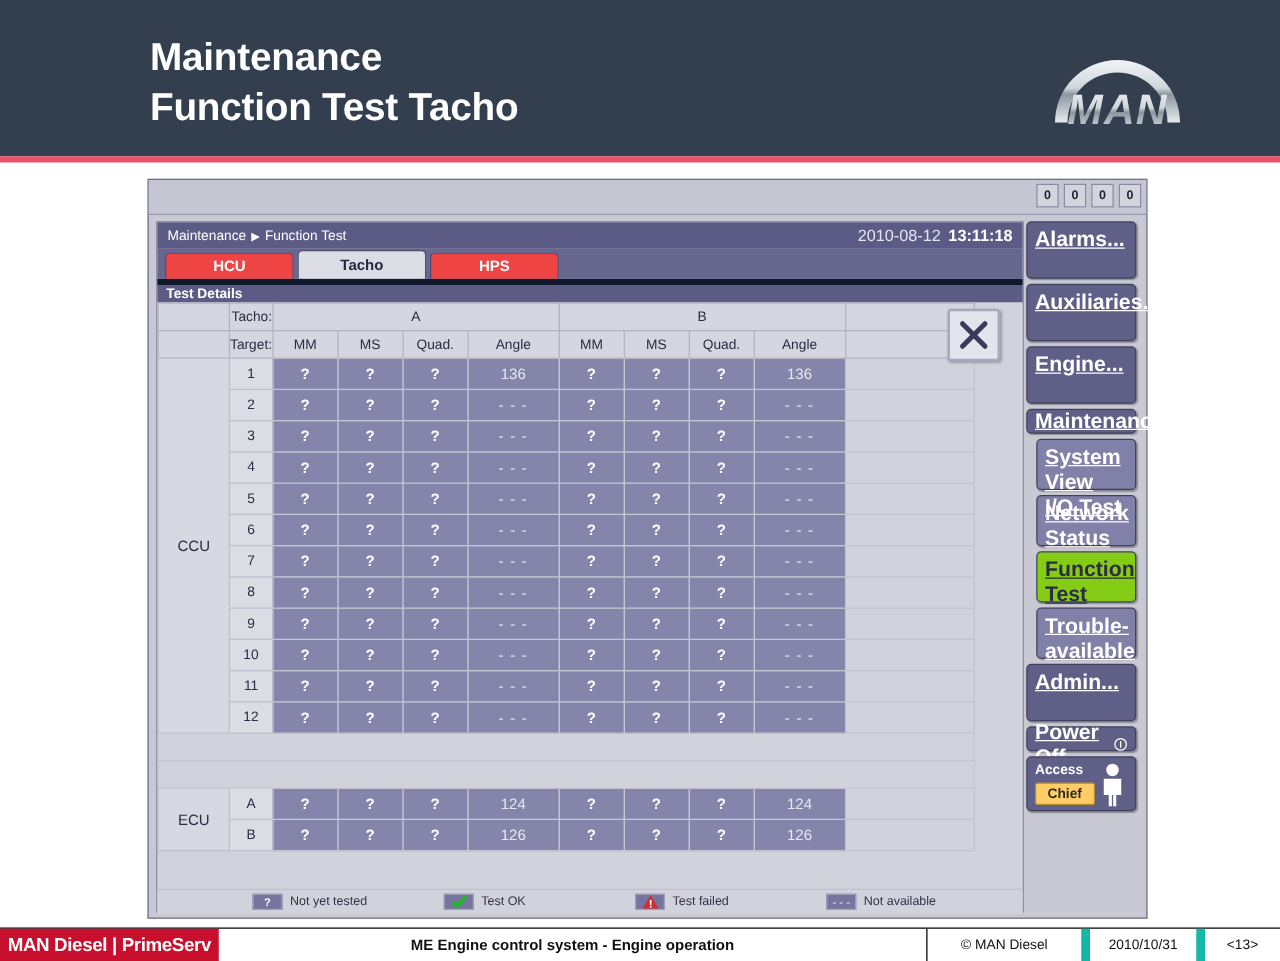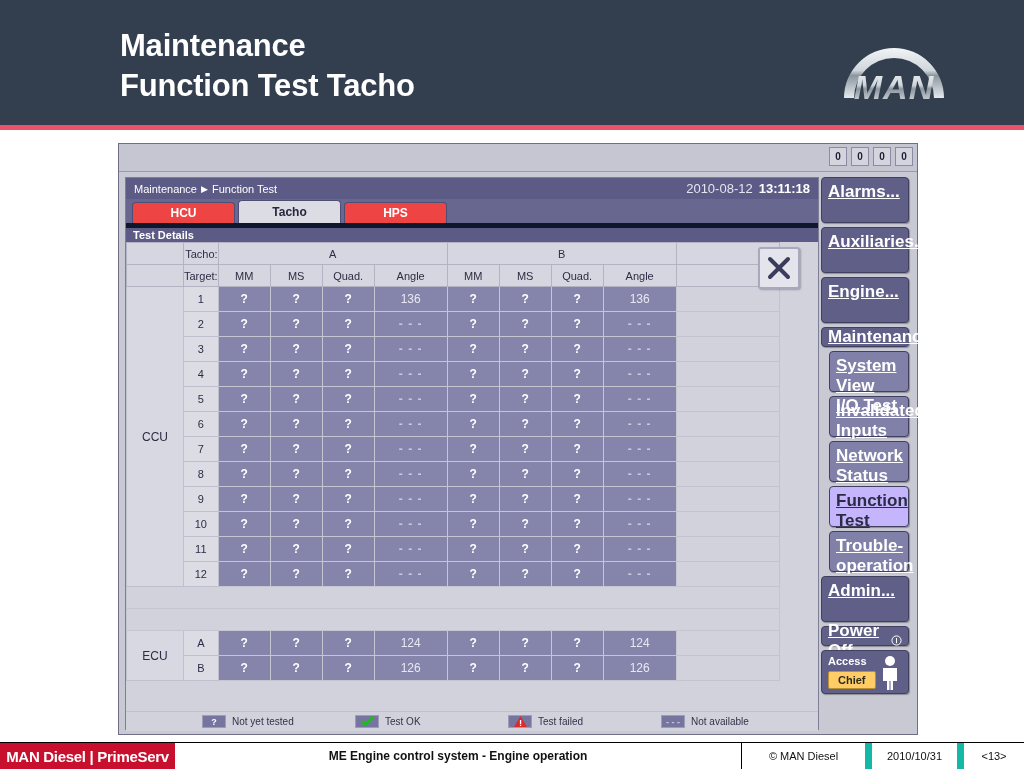--- a/index.html
+++ b/index.html
@@ -172,21 +172,21 @@
   .side-btn {
     width:88px; background:#5f5f88; color:#ffffff;
     border:1px solid #41415f; border-radius:4px;
     font-size:17px; font-weight:bold;
     padding:4px 6px; margin-bottom:4px;
     box-shadow:1px 1px 1px rgba(0,0,0,.3);
     text-decoration:underline;
   }
   .side-btn.big { height:46px; }
   .side-btn.sub { background:#8080a8; width:80px; margin-left:8px; height:41px; }
-  .side-btn.sub.active { background:#c4b5fd; color:#2c2c44; }
+  .side-btn.sub.active { background:#84cc16; color:#2c2c44; }
   .side-btn.group { height:20px; padding-top:3px; display:flex; align-items:center; justify-content:space-between;}
   .side-btn.power { height:20px; padding-top:14px; display:flex; align-items:center; justify-content:center; }
   .access-box {
     width:88px; height:44px; background:#5f5f88;
     border:1px solid #41415f; border-radius:4px;
     position:relative; box-shadow:1px 1px 1px rgba(0,0,0,.3);padding-left:28px;
   }
   .access-label { position:absolute; left:6px; top:4px; font-size:11px; font-weight:bold; color:#ffffff; }
   .chief-badge {
     position:absolute; left:6px; top:20px;
@@ -549,28 +549,26 @@
       <div class="side-btn big">Auxiliaries...</div>
       <div class="side-btn big">Engine...</div>
 
       <div class="side-btn group">
         <span>Maintenance</span>
         <span>▶</span>
       </div>
 
       <div class="side-btn sub" style="white-space:pre-line">System View
 I/O Test</div>
-      <div class="side-btn sub" style="white-space:pre-line">Invalidated
-Inputs</div>
       <div class="side-btn sub" style="white-space:pre-line">Network
 Status</div>
       <div class="side-btn sub active" style="white-space:pre-line">Function
 Test</div>
       <div class="side-btn sub" style="white-space:pre-line">Trouble-
-operation</div>
+available</div>
 
       <div class="side-btn big">Admin...</div>
 
       <div class="side-btn power">
         <span>Power Off</span>
         <span>
           <svg width="11" height="11" viewBox="0 0 11 11">
             <circle cx="5.5" cy="5.5" r="4.6" fill="none" stroke="#ffffff" stroke-width="1"></circle>
             <rect x="5" y="3" width="1" height="5.2" fill="#ffffff"></rect>
           </svg>

